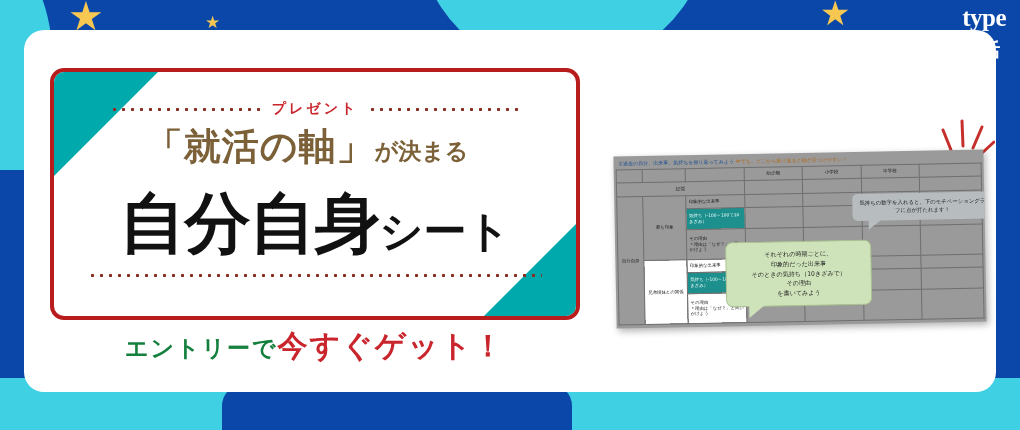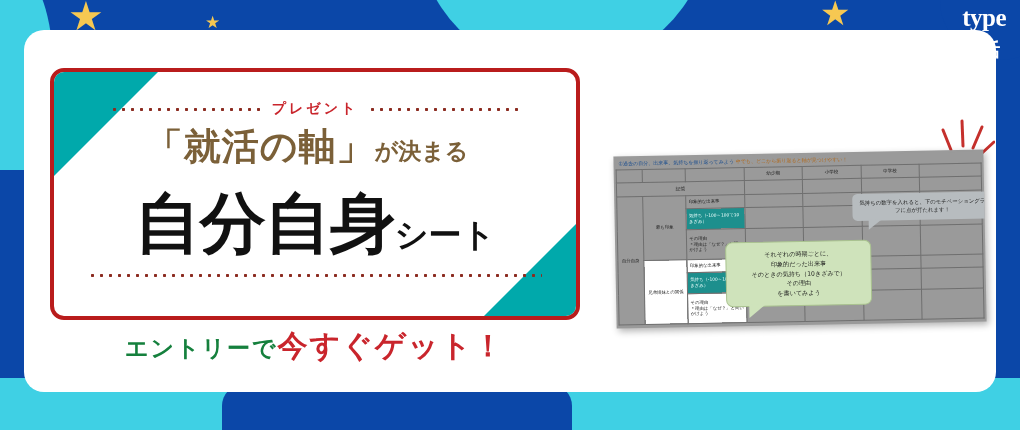--- a/index.html
+++ b/index.html
@@ -93,21 +93,21 @@
   }
   .sub-head .big{font-size:37px;letter-spacing:1px;}
   .sub-head .small{font-size:23px;letter-spacing:0px;}
 
   .main-title{
     position:absolute;left:0;right:0;top:107px;text-align:center;
     color:#111111;white-space:nowrap;
     font-family:"DejaVu Sans","Liberation Sans",sans-serif;font-weight:bold;
   }
   .main-title .xl{font-size:66px;letter-spacing:-1px;}
-  .main-title .md{font-size:33px;letter-spacing:0px;}
+  .main-title .md{font-size:43px;letter-spacing:0px;}
 
   .dots-wide{
     position:absolute;left:34px;right:34px;top:202px;height:3px;
     background-image:radial-gradient(circle,#8b2b20 1.4px,transparent 1.5px);
     background-size:9px 3px;background-repeat:repeat-x;
   }
 
   
   .cta{
     position:absolute;left:26px;width:530px;top:296px;text-align:center;

